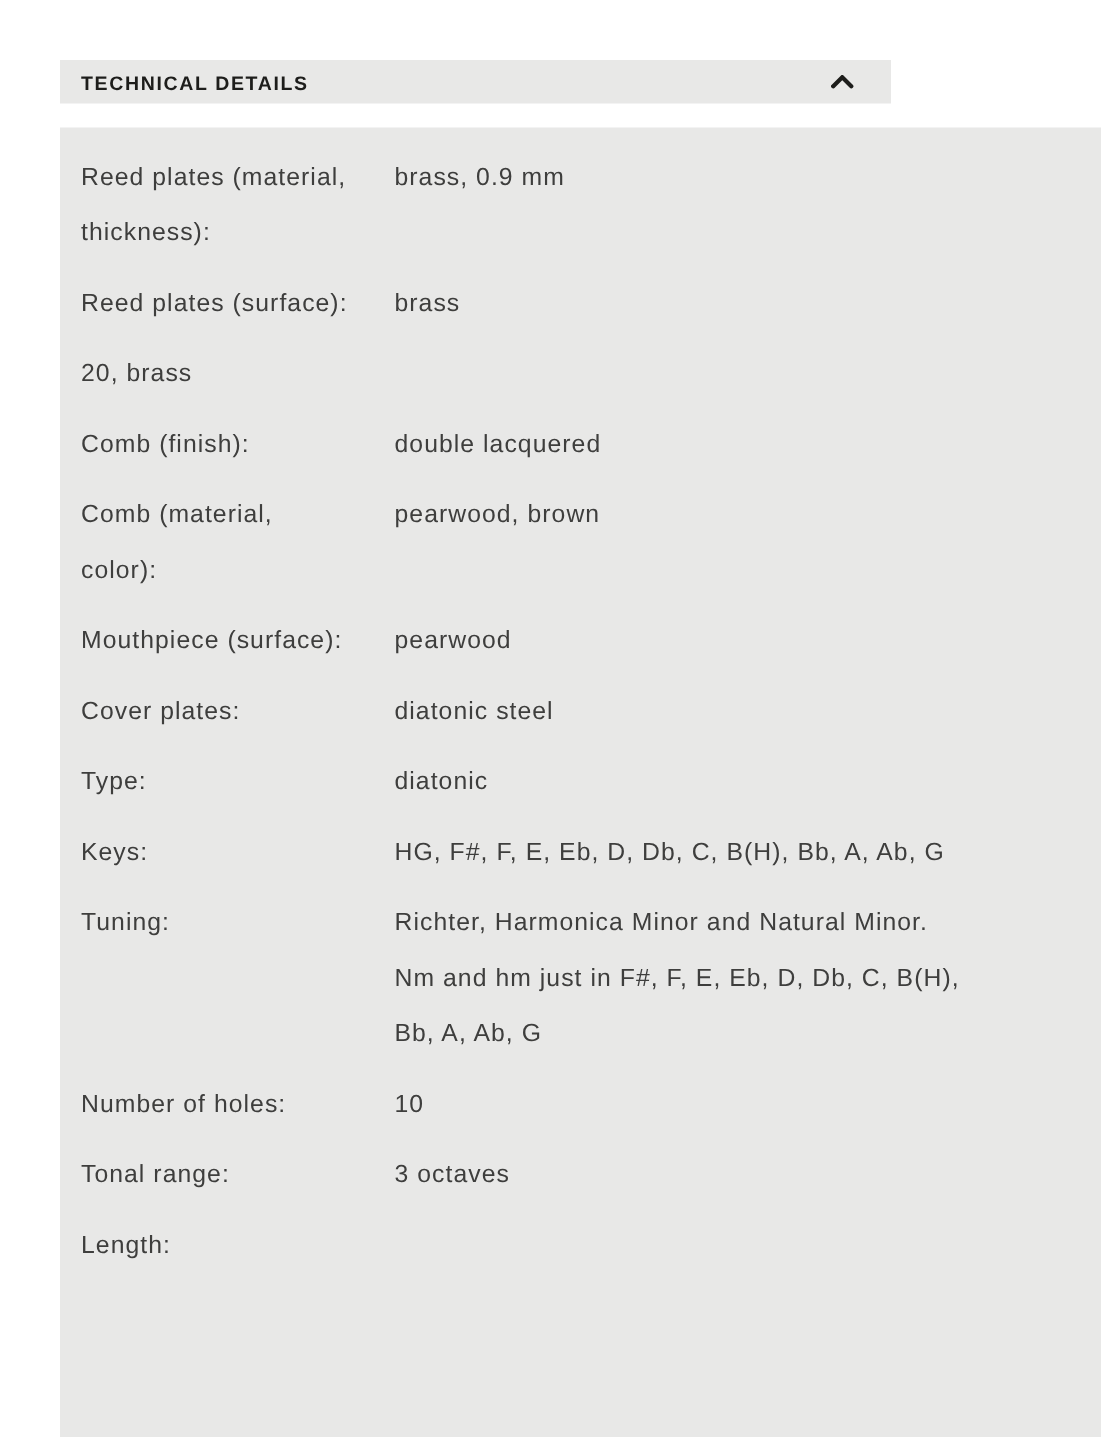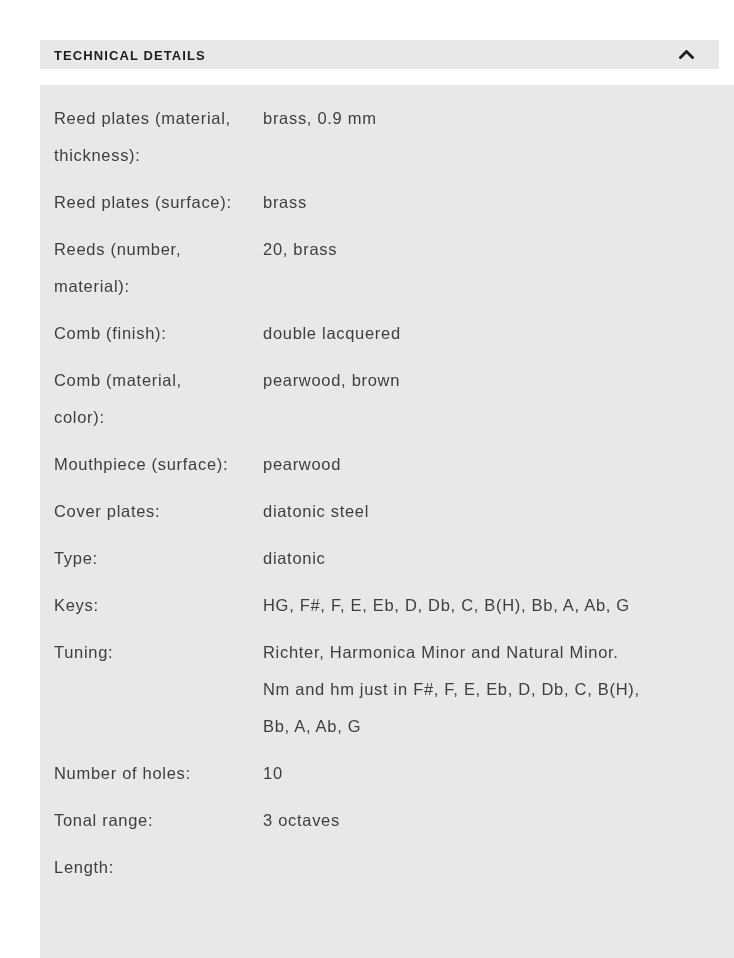--- a/index.html
+++ b/index.html
@@ -12,21 +12,21 @@
     height: 958px;
     font-family: "Liberation Sans", sans-serif;
     -webkit-font-smoothing: antialiased;
   }
   .wrap {
     padding: 40px 0 0 40px;
   }
   
   .accordion-header {
     box-sizing: border-box;
-    width: 679px;
+    width: 554px;
     height: 29px;
     background: #e8e8e7;
     display: flex;
     align-items: center;
     justify-content: space-between;
     padding: 0 25px 0 14px;
     cursor: pointer;
     margin-bottom: 16px;
   }
   .accordion-title {
@@ -94,22 +94,20 @@
 thickness):</span>
     <span class="spec-value">brass, 0.9 mm</span>
   </div>
 
   <div class="spec-row">
     <span class="spec-label">Reed plates (surface):</span>
     <span class="spec-value">brass</span>
   </div>
 
   <div class="spec-row">
-    <span class="spec-label">Reeds (number,
-material):</span>
     <span class="spec-value">20, brass</span>
   </div>
 
   <div class="spec-row">
     <span class="spec-label">Comb (finish):</span>
     <span class="spec-value">double lacquered</span>
   </div>
 
   <div class="spec-row">
     <span class="spec-label">Comb (material,

